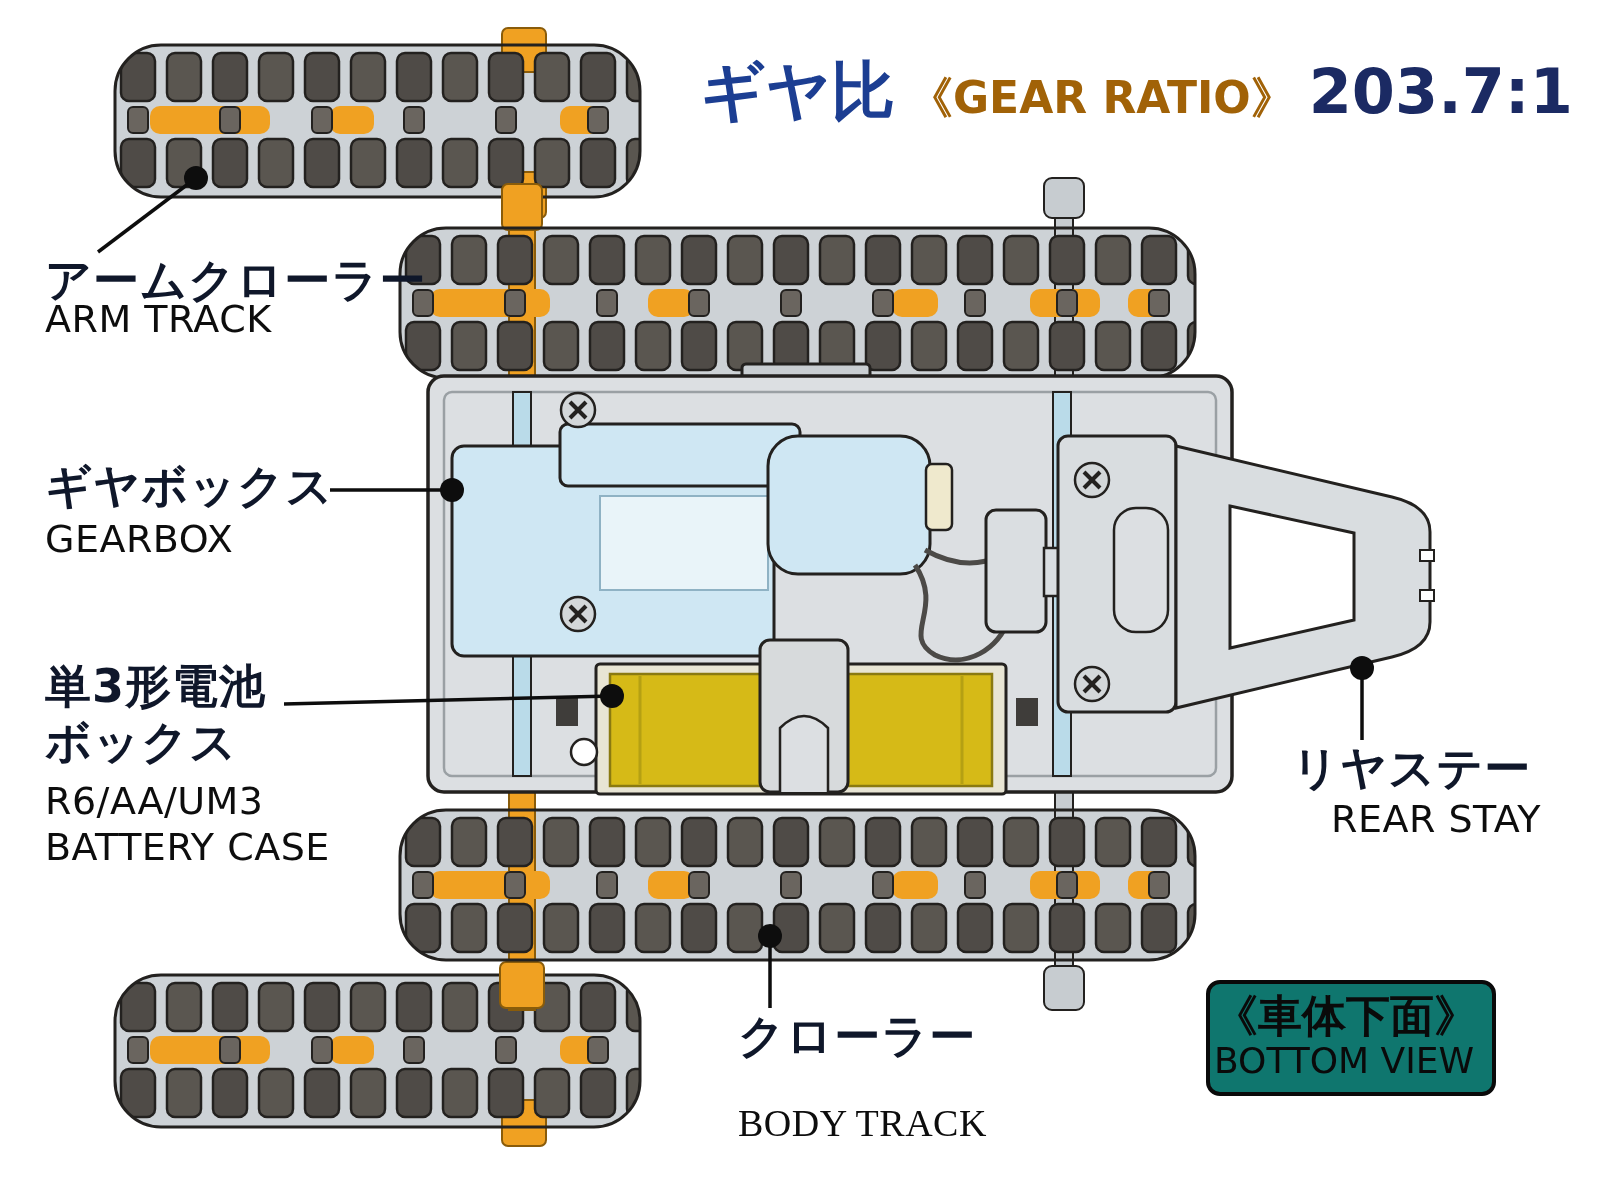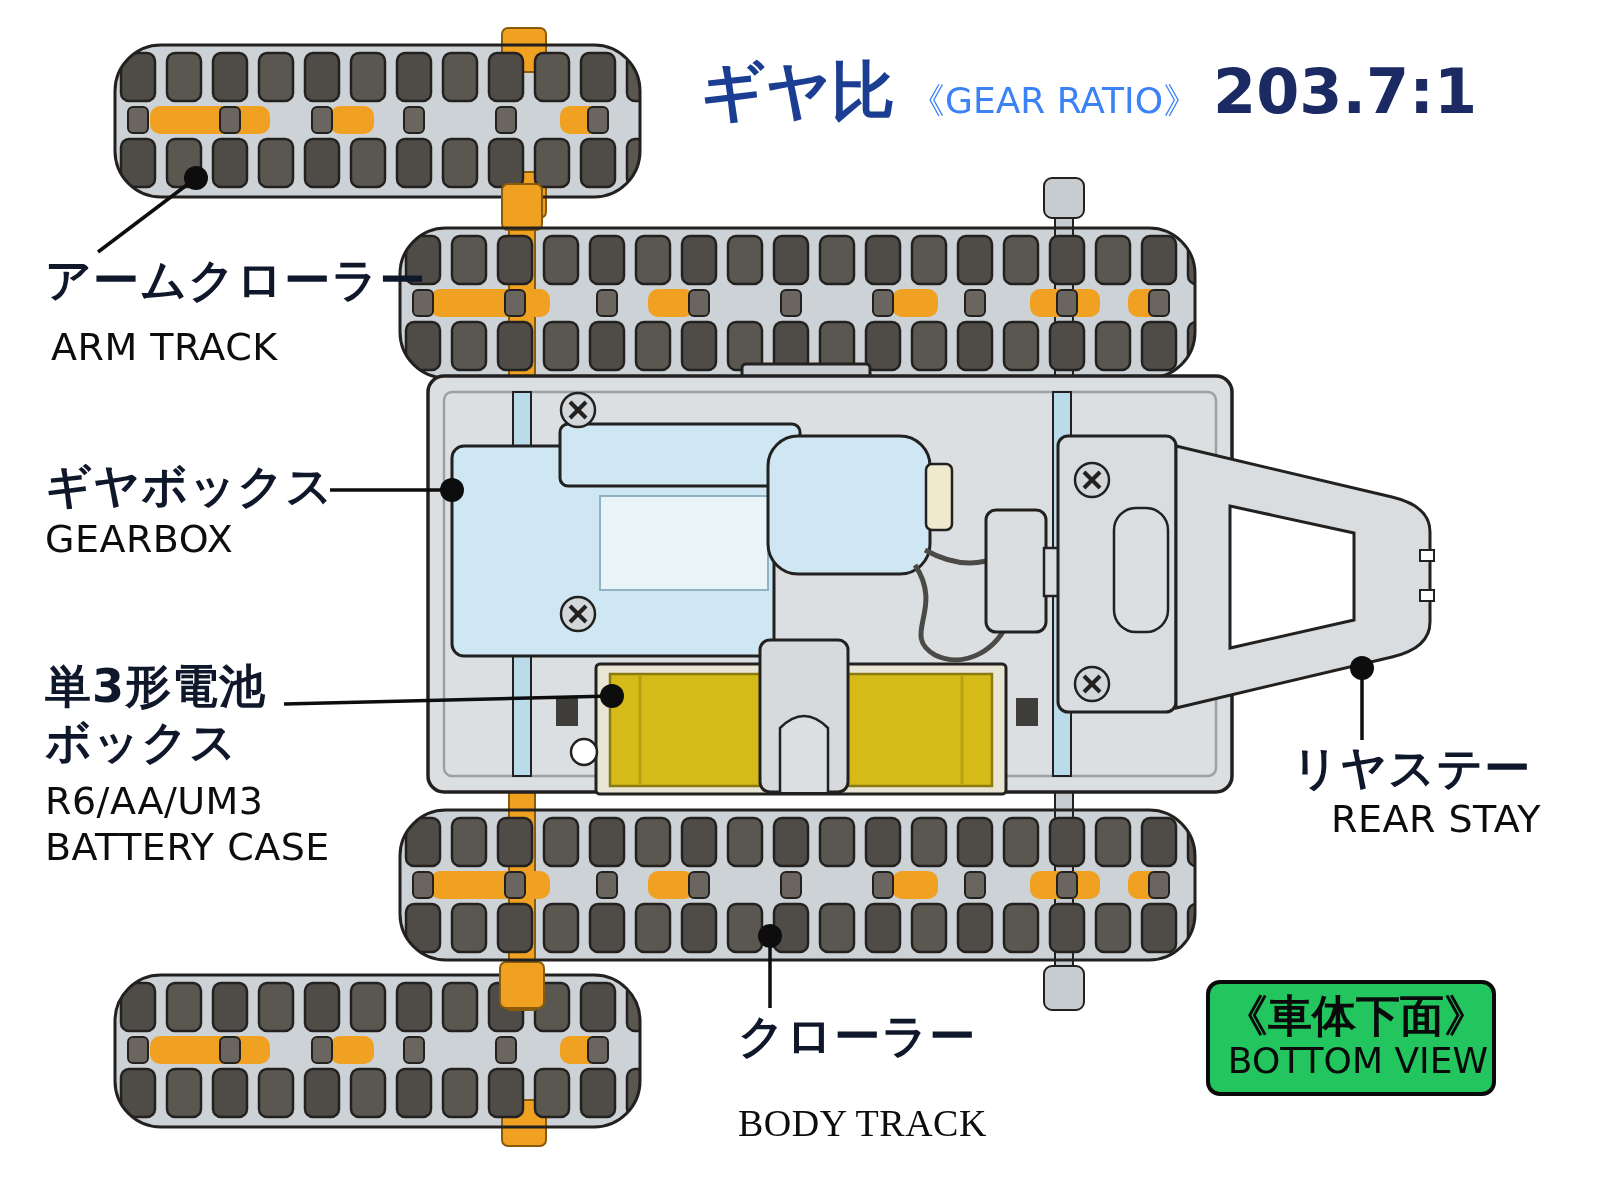--- a/index.html
+++ b/index.html
@@ -6,25 +6,25 @@
   html,body { width:1600px; height:1200px; background:#ffffff; overflow:hidden;
     font-family:"DejaVu Sans","Liberation Sans",sans-serif; }
   .stage { position:absolute; left:0; top:0; width:1600px; height:1200px; }
   svg.diagram { position:absolute; left:0; top:0; z-index:1; }
   .label { position:absolute; white-space:nowrap; line-height:1.05; z-index:2; }
   .jp  { color:#0f172a; font-weight:bold; font-size:46px; letter-spacing:1px; }
   .en  { color:#0d0d0d; font-size:38px; font-weight:500; letter-spacing:0.5px; }
   .ratio-row { position:absolute; left:700px; top:48px; z-index:2; display:flex;
     align-items:baseline; gap:14px; white-space:nowrap; }
   .ratio-jp   { color:#1c3e92; font-weight:bold; font-size:64px; }
-  .ratio-en   { color:#3b82f6; font-weight:400; font-size:36px; }
+  .ratio-en   { color:#a16207; font-weight:700; font-size:44px; }
   .ratio-val  { color:#1b2a63; font-weight:bold; font-size:62px; }
   .view-box { position:absolute; left:1206px; top:980px; width:290px; z-index:2;
-    border:4px solid #0a0a0a; border-radius:14px; background:#22c55e;
-    text-align:right; padding:8px 4px 10px 4px; }
+    border:4px solid #0a0a0a; border-radius:14px; background:#0f766e;
+    text-align:left; padding:8px 4px 10px 4px; }
   .view-box .vjp { color:#0a0a0a; font-weight:bold; font-size:44px; line-height:1.1; }
   .view-box .ven { color:#0a0a0a; font-size:36px; font-weight:500; line-height:1.15; }
 </style>
 </head>
 <body>
 
 <div class="stage">
 
 <svg class="diagram" width="1600" height="1200" viewBox="0 0 1600 1200">
   <defs>
@@ -182,21 +182,21 @@
   </g>
 </svg>
 
 <div class="ratio-row">
   <span class="ratio-jp">ギヤ比</span>
   <span class="ratio-en">《GEAR RATIO》</span>
   <span class="ratio-val">203.7:1</span>
 </div>
 
 <div class="label jp" style="left:45px; top:256px;">アームクローラー</div>
-<div class="label en" style="left:45px; top:328px;margin-left:6px;">ARM TRACK</div>
+<div class="label en" style="left:45px; top:300px;">ARM TRACK</div>
 
 <div class="label jp" style="left:45px; top:462px;">ギヤボックス</div>
 <div class="label en" style="left:45px; top:520px;">GEARBOX</div>
 
 <div class="label jp" style="left:45px; top:662px;">単3形電池</div>
 <div class="label jp" style="left:45px; top:718px;">ボックス</div>
 <div class="label en" style="left:45px; top:782px;">R6/AA/UM3</div>
 <div class="label en" style="left:45px; top:828px;">BATTERY CASE</div>
 
 <div class="label jp" style="left:1292px; top:744px;">リヤステー</div>

